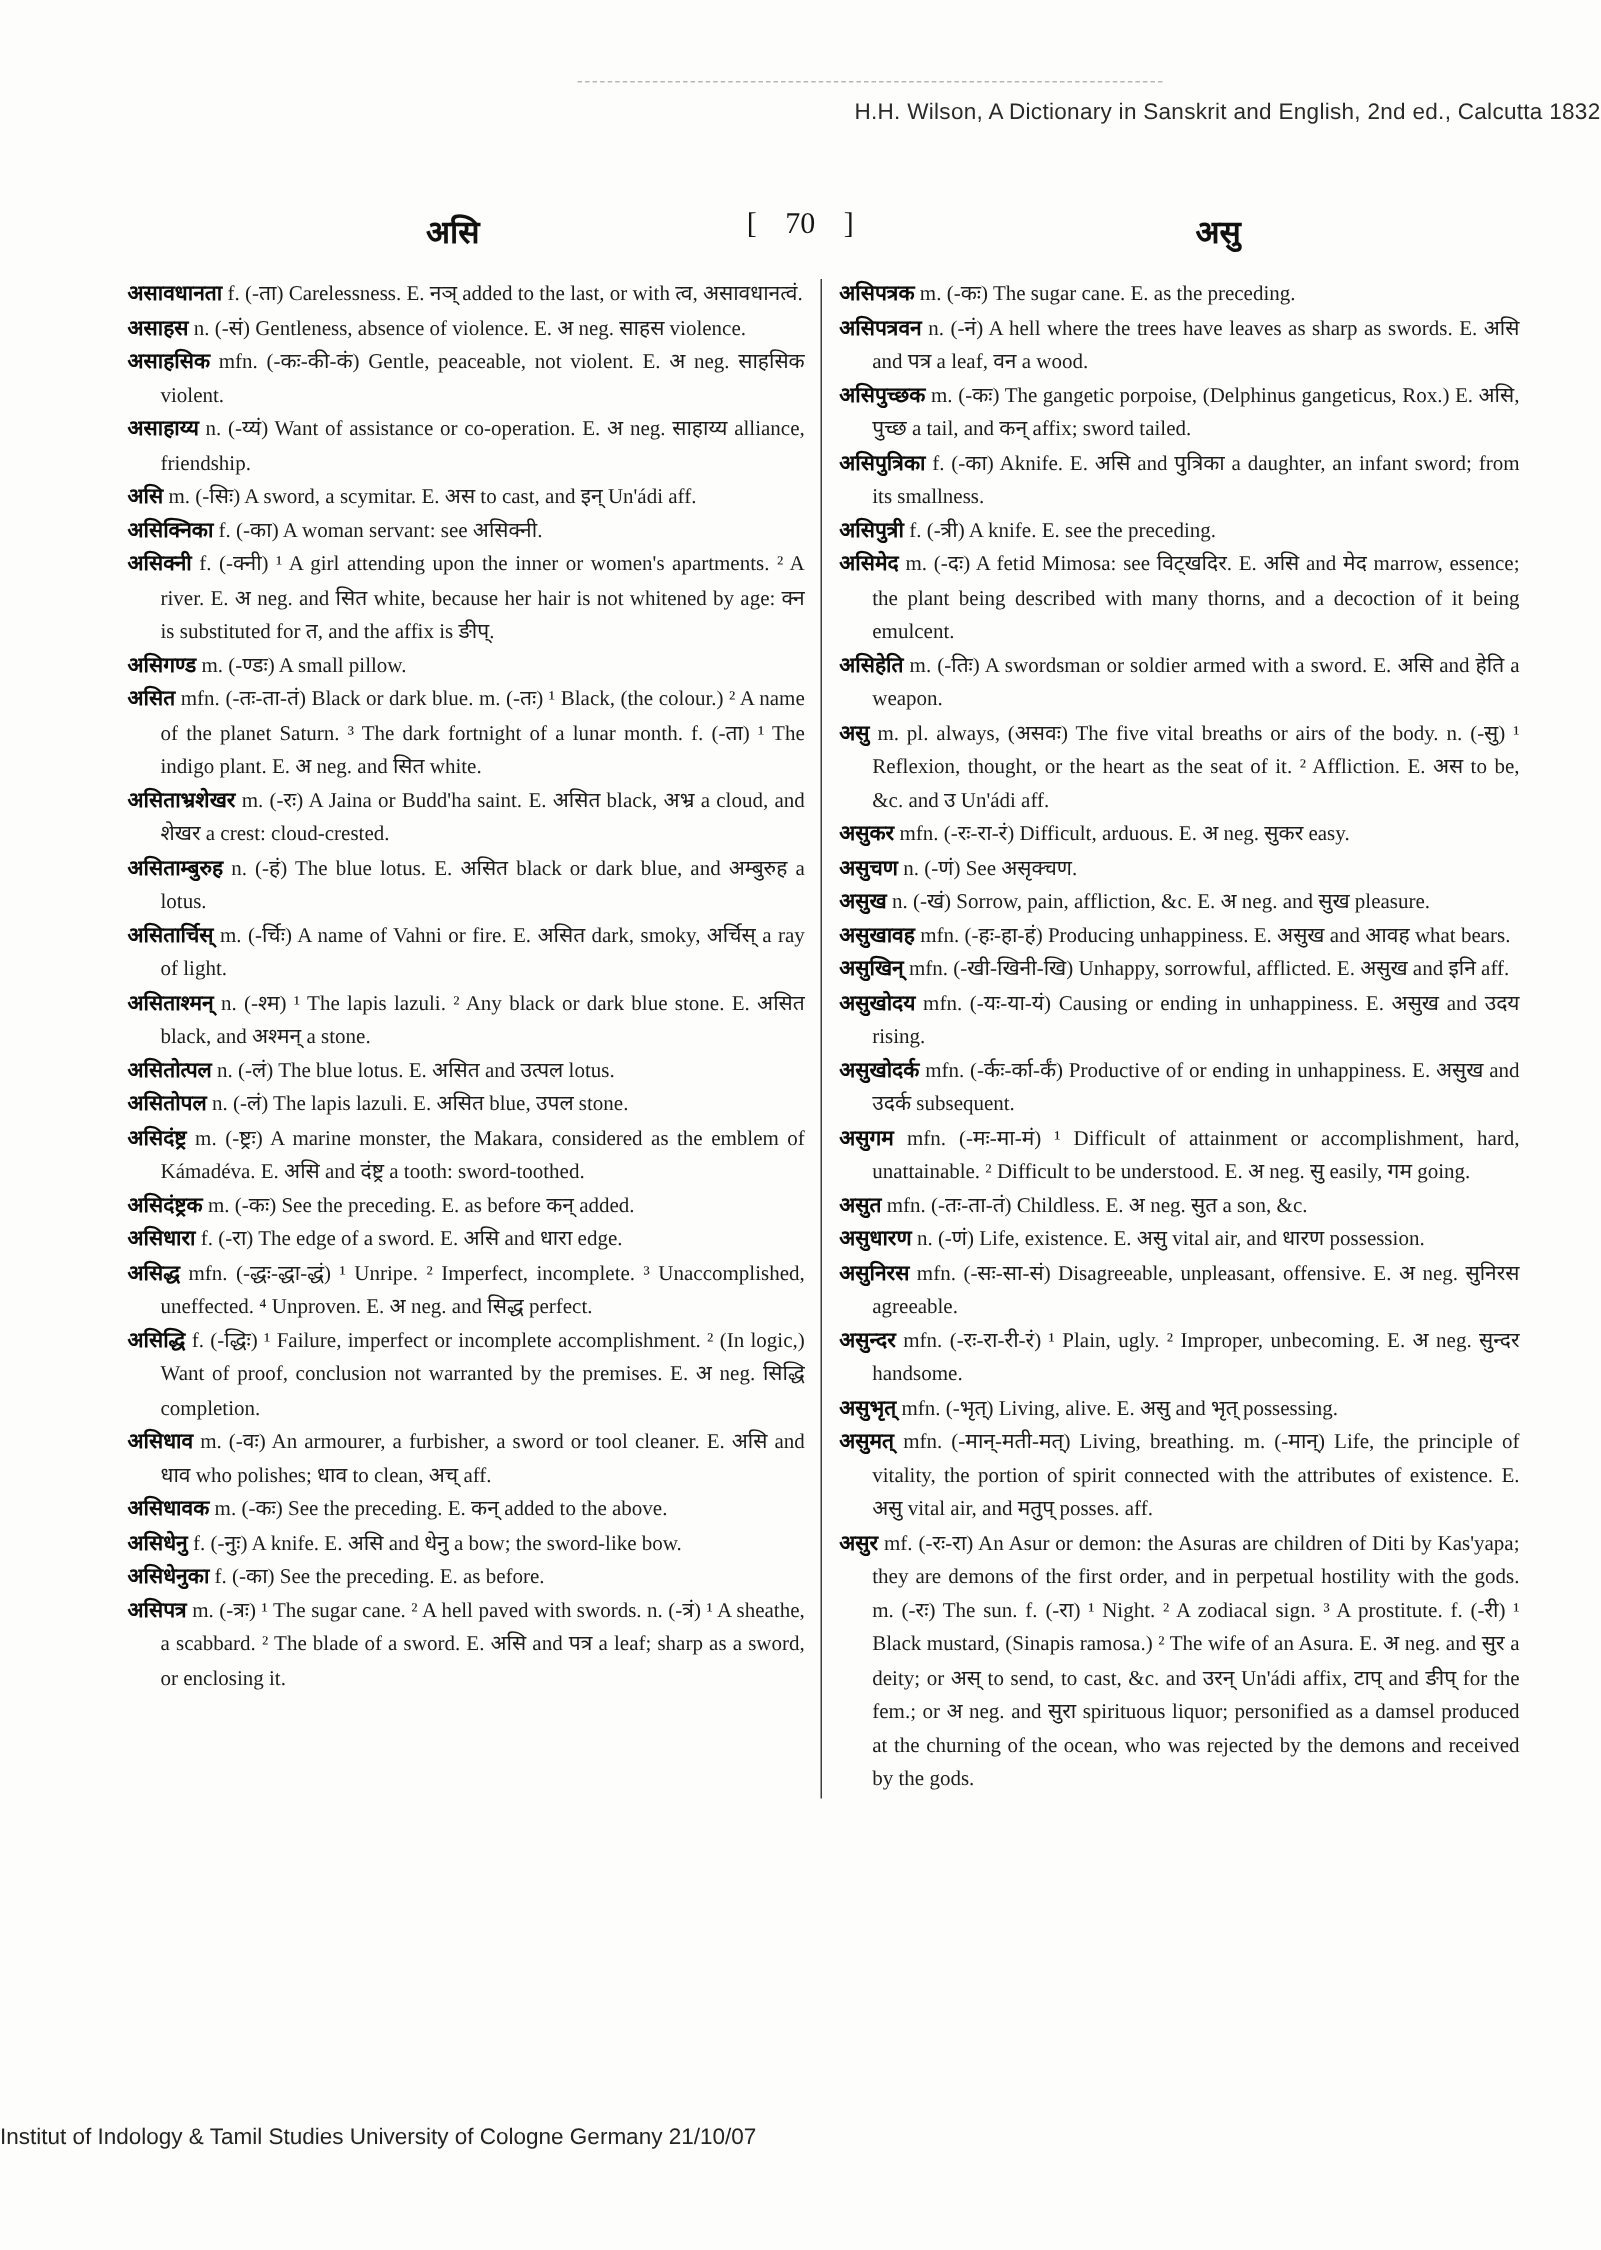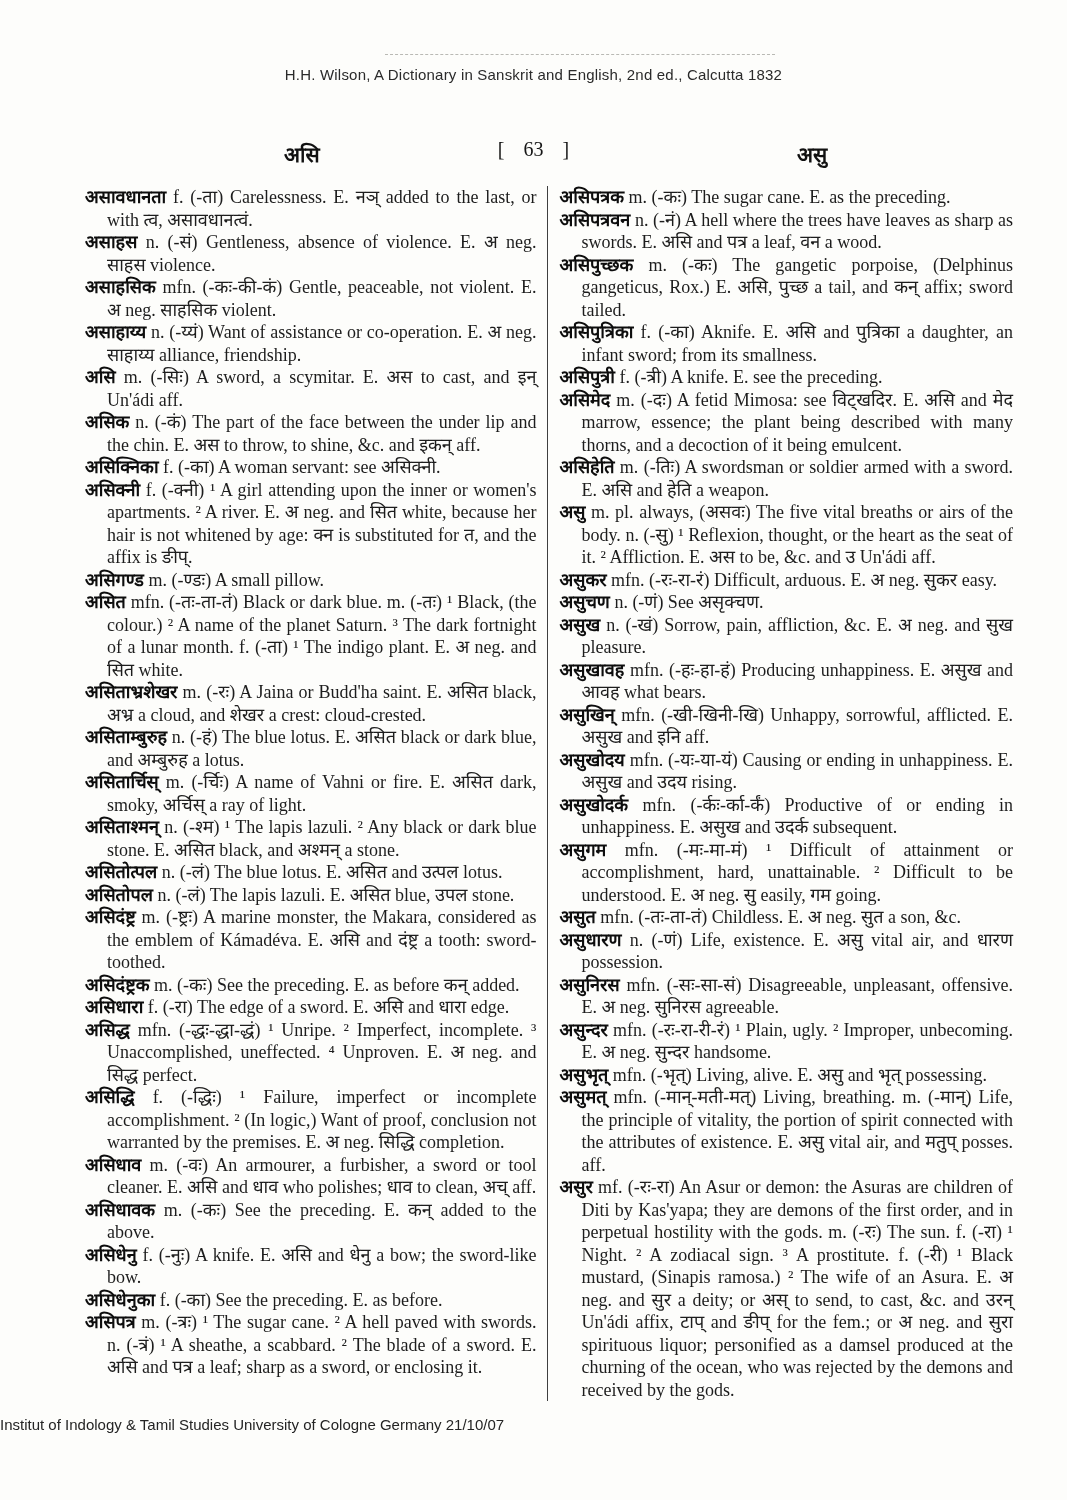--- a/index.html
+++ b/index.html
@@ -21,21 +21,21 @@
     top: 54px;
     left: 385px;
     width: 390px;
     border-top: 1px dashed #b9b9b4;
   }
   .scan-header {
     position: absolute;
     top: 66px;
     left: 0;
     width: 100%;
-    text-align: center;
+    text-align: right;
     font-family: "Liberation Sans", sans-serif;
     font-size: 15px;
     letter-spacing: 0.2px;
     color: #2a2a2a;
   }
   .running-head { position: absolute; top: 138px; left: 0; width: 100%; height: 34px; }
   .running-head .hw-left {
     position: absolute; left: 284px; top: 2px;
     font-weight: bold; font-size: 21px; color: #111;
   }
@@ -48,21 +48,21 @@
     font-weight: bold; font-size: 21px; color: #111;
   }
   .columns {
     position: absolute;
     top: 186px;
     left: 85px;
     width: 928px;
     display: flex;
     align-items: stretch;
   }
-  .col { font-size: 18px; line-height: 22.5px; text-align: justify; }
+  .col { font-size: 14px; line-height: 22.5px; text-align: justify; }
   .col-left { width: 462px; padding-right: 10px; }
   .col-divider { width: 0; border-left: 1.5px solid #3f3f3f; }
   .col-right { width: 466px; padding-left: 12px; }
   .entry {
     padding-left: 22px;
     text-indent: -22px;
     color: #1d1d1d;
   }
   .entry .hw { font-weight: bold; color: #0d0d0d; }
   .footer {
@@ -80,39 +80,38 @@
 <body>
 
 <div class="page">
 
   <div class="scan-artifact"></div>
 
   <div class="scan-header">H.H. Wilson, A Dictionary in  Sanskrit and English, 2nd ed., Calcutta 1832</div>
 
   <div class="running-head">
     <span class="hw-left">असि</span>
-    <span class="page-no">[ 63 ]</span>
+    <span class="page-no">[ 70 ]</span>
     <span class="hw-right">असु</span>
   </div>
 
   <div class="columns">
 
     <div class="col col-left">
 
         <p class="entry"><span class="hw">असावधानता</span> <span>f. (-ता) Carelessness.  E. नञ् added to the last, or with त्व, असावधानत्वं.</span></p>
 
         <p class="entry"><span class="hw">असाहस</span> <span>n. (-सं) Gentleness, absence of violence.  E. अ neg. साहस violence.</span></p>
 
         <p class="entry"><span class="hw">असाहसिक</span> <span>mfn. (-कः-की-कं) Gentle, peaceable, not violent.  E. अ neg. साहसिक violent.</span></p>
 
         <p class="entry"><span class="hw">असाहाय्य</span> <span>n. (-य्यं) Want of assistance or co-operation.  E. अ neg. साहाय्य alliance, friendship.</span></p>
 
         <p class="entry"><span class="hw">असि</span> <span>m. (-सिः) A sword, a scymitar.  E. अस to cast, and इन् Un'ádi aff.</span></p>
 
-        <p class="entry"><span class="hw">असिक</span> <span>n. (-कं) The part of the face between the under lip and the chin.  E. अस to throw, to shine, &amp;c. and इकन् aff.</span></p>
 
         <p class="entry"><span class="hw">असिक्निका</span> <span>f. (-का) A woman servant: see असिक्नी.</span></p>
 
         <p class="entry"><span class="hw">असिक्नी</span> <span>f. (-क्नी) ¹ A girl attending upon the inner or women's apartments. ² A river.  E. अ neg. and सित white, because her hair is not whitened by age: क्न is substituted for त, and the affix is ङीप्.</span></p>
 
         <p class="entry"><span class="hw">असिगण्ड</span> <span>m. (-ण्डः) A small pillow.</span></p>
 
         <p class="entry"><span class="hw">असित</span> <span>mfn. (-तः-ता-तं) Black or dark blue.  m. (-तः) ¹ Black, (the colour.) ² A name of the planet Saturn. ³ The dark fortnight of a lunar month.  f. (-ता) ¹ The indigo plant.  E. अ neg. and सित white.</span></p>
 
         <p class="entry"><span class="hw">असिताभ्रशेखर</span> <span>m. (-रः) A Jaina or Budd'ha saint.  E. असित black, अभ्र a cloud, and शेखर a crest: cloud-crested.</span></p>

